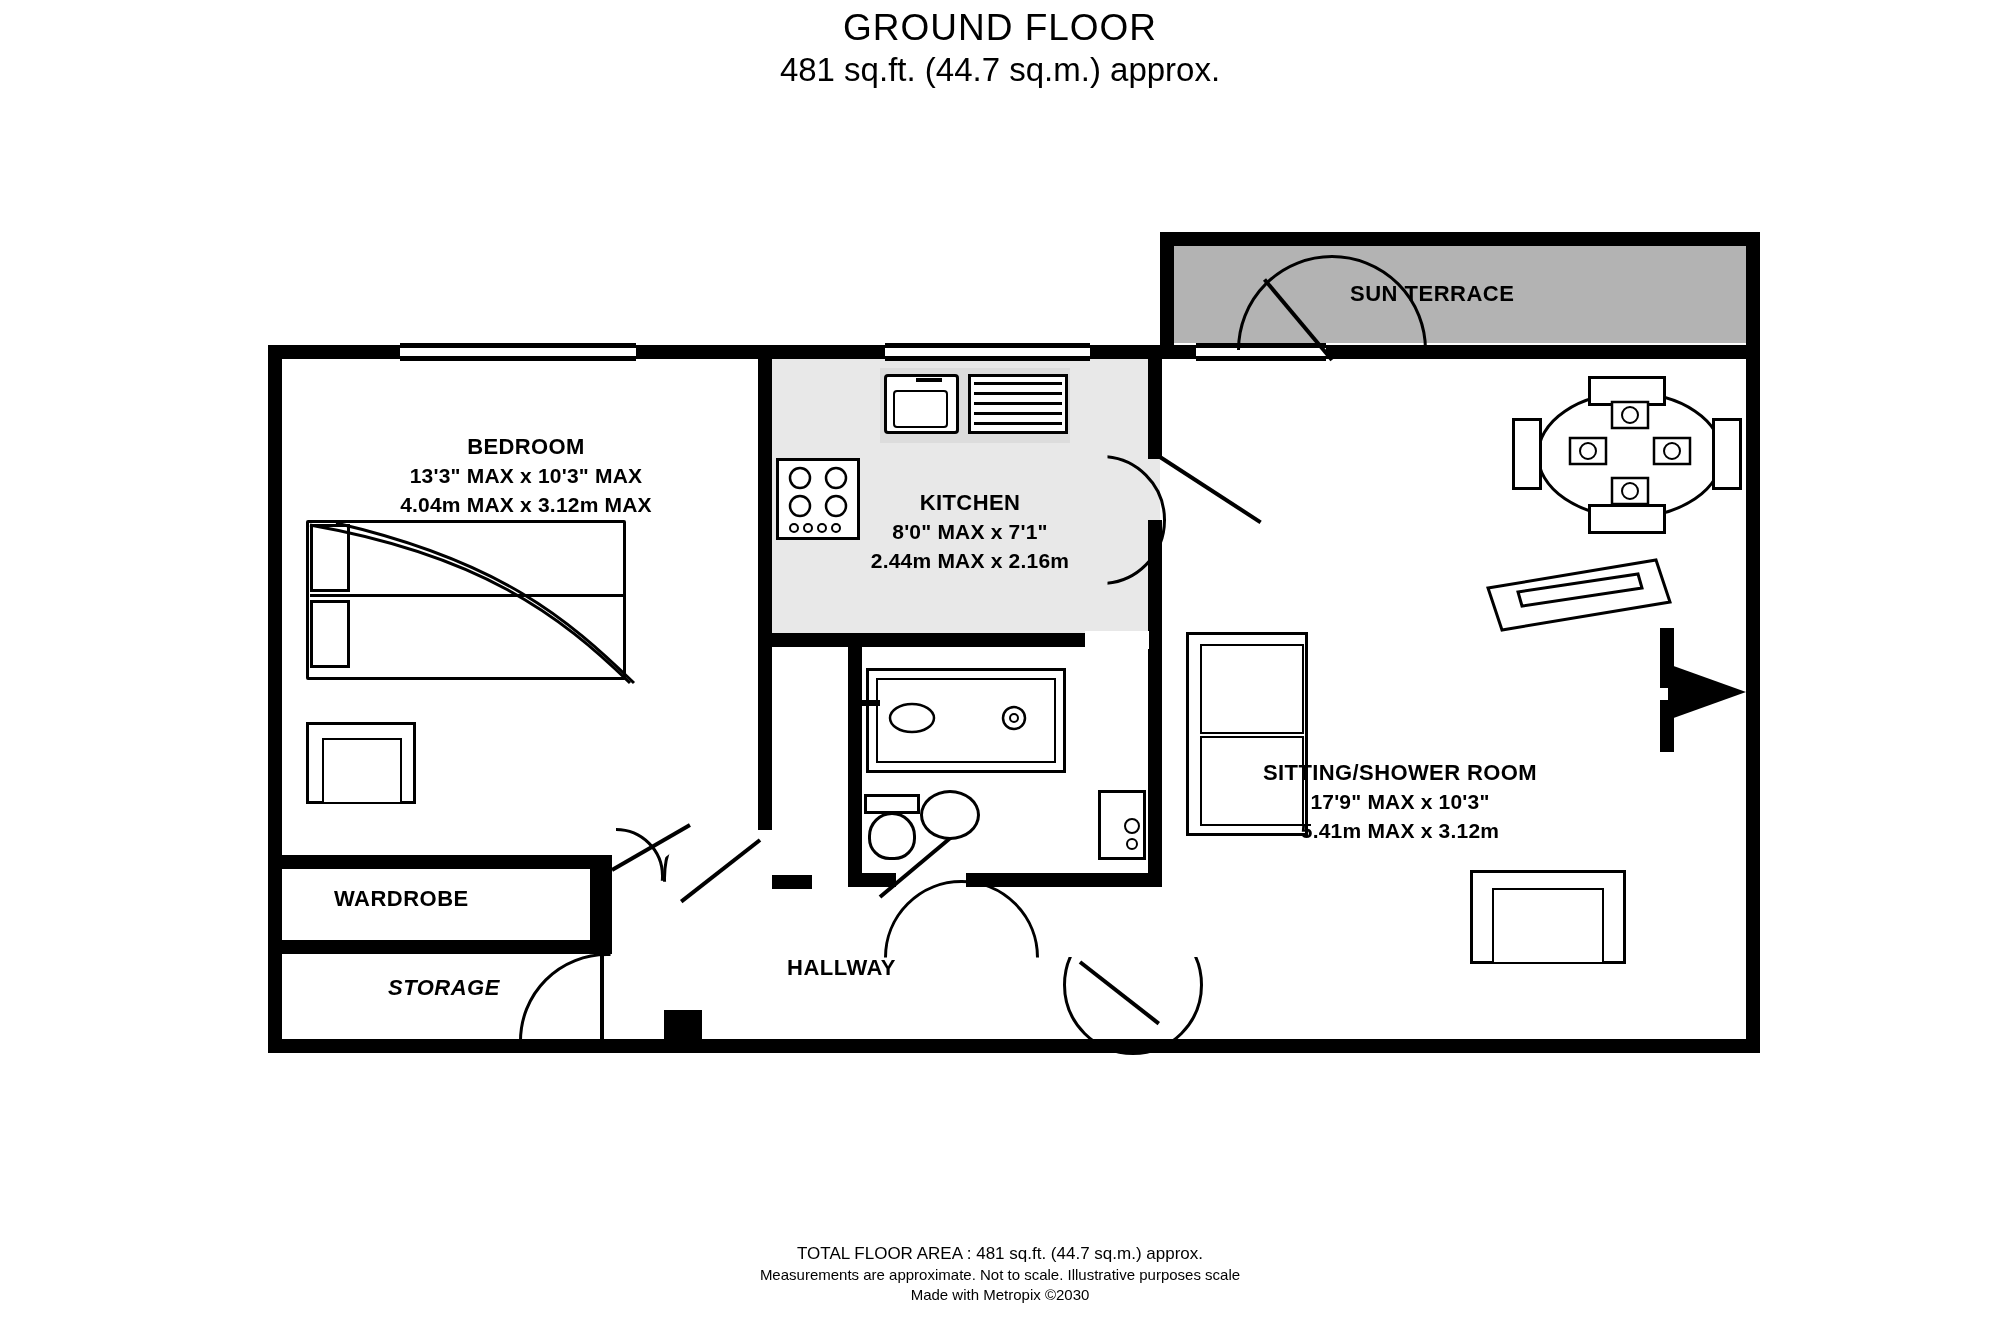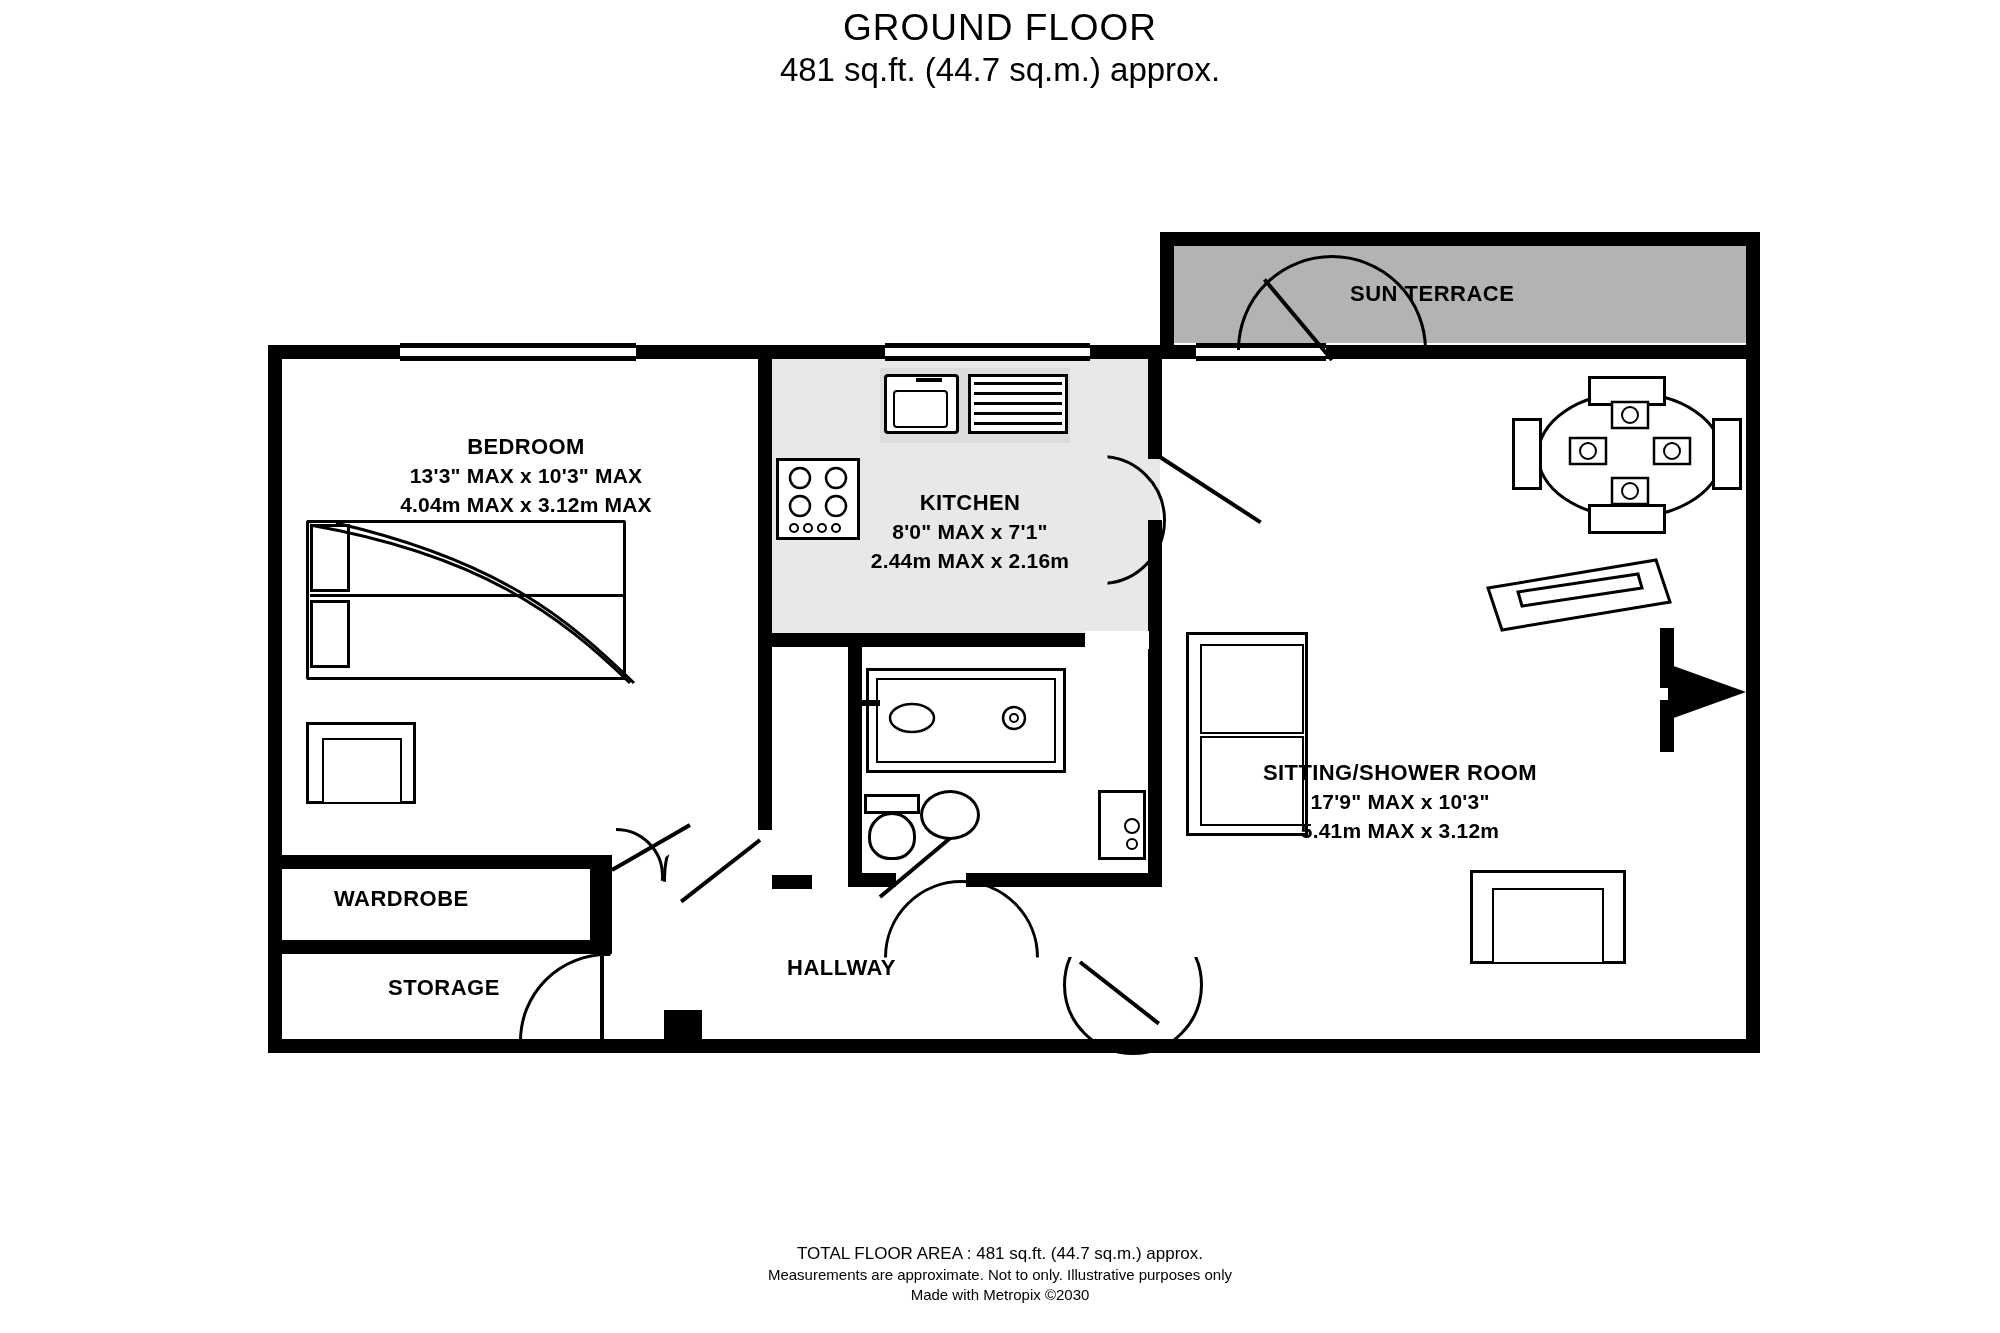--- a/index.html
+++ b/index.html
@@ -328,23 +328,23 @@
   <div class="label" style="left:1160px; top:758px; width:480px;">
     <div class="n">SITTING/SHOWER ROOM</div>
     <div class="d">17'9" MAX x 10'3"</div>
     <div class="d">5.41m MAX x 3.12m</div>
   </div>
 
   <div class="label-single" style="left:1350px; top:281px;">SUN TERRACE</div>
 
   <div class="label-single" style="left:334px; top:886px;">WARDROBE</div>
 
-  <div class="label-single" style="left:388px; top:975px;">STORAGE</div>
+  <div class="label-single" style="left:388px; top:975px;font-style:italic;">STORAGE</div>
 
   <div class="label-single" style="left:787px; top:955px;">HALLWAY</div>
 
 </div>
 
 <div id="footer">
   <div class="f1">TOTAL FLOOR AREA : 481 sq.ft. (44.7 sq.m.) approx.</div>
-  <div class="f2">Measurements are approximate.  Not to only.  Illustrative purposes only</div>
+  <div class="f2">Measurements are approximate.  Not to scale.  Illustrative purposes scale</div>
   <div class="f3">Made with Metropix ©2030</div>
 </div>
 
 </body></html>

